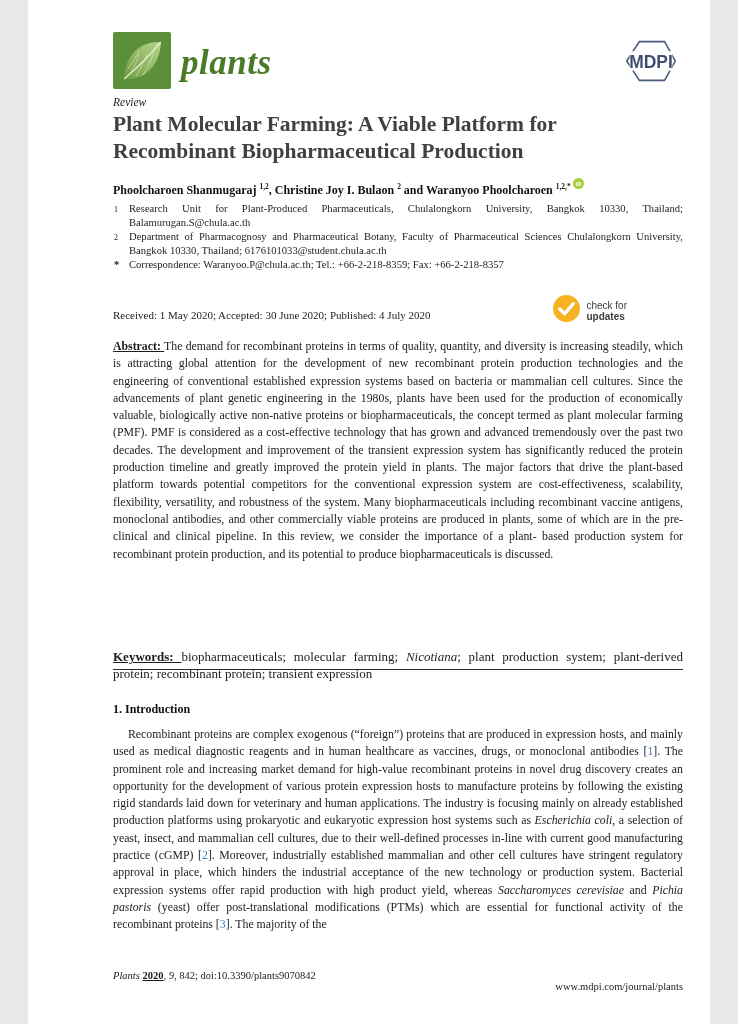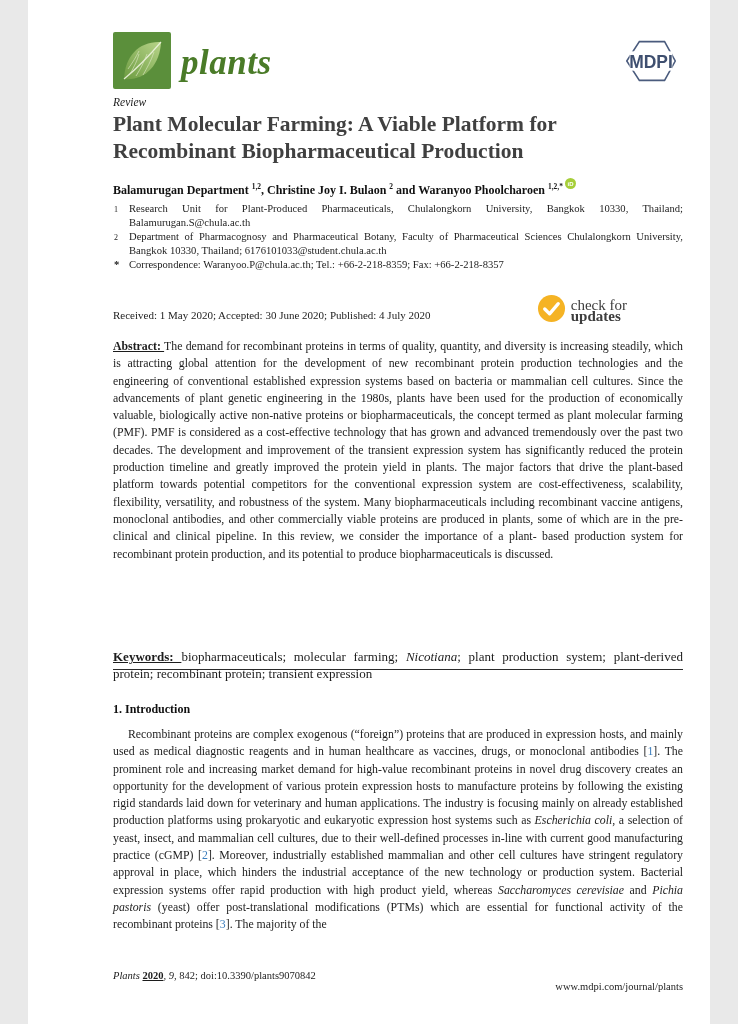--- a/index.html
+++ b/index.html
@@ -36,21 +36,21 @@
 
   .affils{top:202px;font-size:10.6px;line-height:14px;}
   .aff-row{display:flex;}
   .aff-marker{width:15px;padding-left:1px;font-size:8px;vertical-align:top;padding-top:1px;flex:0 0 15px;font-weight:400;}
   .aff-marker.star{font-size:10.6px;font-weight:700;padding-top:0;}
   .aff-text{flex:1;text-align:justify;}
 
   .dates-line{top:309px;font-size:11px;}
 
   .update-badge{position:absolute;right:83px;top:294px;display:flex;align-items:center;cursor:pointer;}
-  .update-text{margin-left:5px;font-family:Liberation Serif, serif;font-size:15px;line-height:11px;color:#3d3d3d;}
+  .update-text{margin-left:5px;font-family:Liberation Sans, sans-serif;font-size:10px;line-height:11px;color:#3d3d3d;}
   .update-text .l2{font-weight:700;}
 
   
   .abstract-block{top:338px;font-size:11.8px;line-height:17.3px;text-align:justify;}
   .keywords-block{top:648px;font-size:13px;line-height:17.3px;text-align:justify;}
   .divider{top:669px;border:none;border-top:1px solid #2a2a2a;height:0;margin:0;}
 
   .section-heading{top:702px;font-weight:700;font-size:12px;color:#111;}
   .body-para{top:726px;font-size:11.8px;line-height:17.3px;text-align:justify;text-indent:15px;}
 
@@ -92,21 +92,21 @@
   </div>
 
   <div class="abs review-line">Review</div>
 
   <div class="abs title-block">
     <span style="display:block">Plant Molecular Farming: A Viable Platform for</span>
     <span style="display:block">Recombinant Biopharmaceutical Production</span>
   </div>
 
   <div class="abs authors-line">
-    <span><span>Balamurugan Department </span><span class="r-sup">1,2</span><span>, Christine Joy I. Bulaon </span><span class="r-sup">2</span><span> and Waranyoo Phoolcharoen </span><span class="r-sup">1,2,*</span></span><span class="orcid-badge"><svg width="11" height="11" viewBox="0 0 12 12">
+    <span><span>Phoolcharoen Shanmugaraj </span><span class="r-sup">1,2</span><span>, Christine Joy I. Bulaon </span><span class="r-sup">2</span><span> and Waranyoo Phoolcharoen </span><span class="r-sup">1,2,*</span></span><span class="orcid-badge"><svg width="11" height="11" viewBox="0 0 12 12">
           <circle cx="6" cy="6" r="6" fill="#a6ce39"></circle>
           <text x="6" y="8.6" text-anchor="middle" font-family="Liberation Sans, sans-serif" font-size="6.5" font-weight="bold" fill="#ffffff">iD</text>
         </svg></span>
   </div>
 
   <div class="abs affils">
     <div class="aff-row">
       <span class="aff-marker">1</span>
       <span class="aff-text">Research Unit for Plant-Produced Pharmaceuticals, Chulalongkorn University, Bangkok 10330, Thailand; Balamurugan.S@chula.ac.th</span>
     </div>

